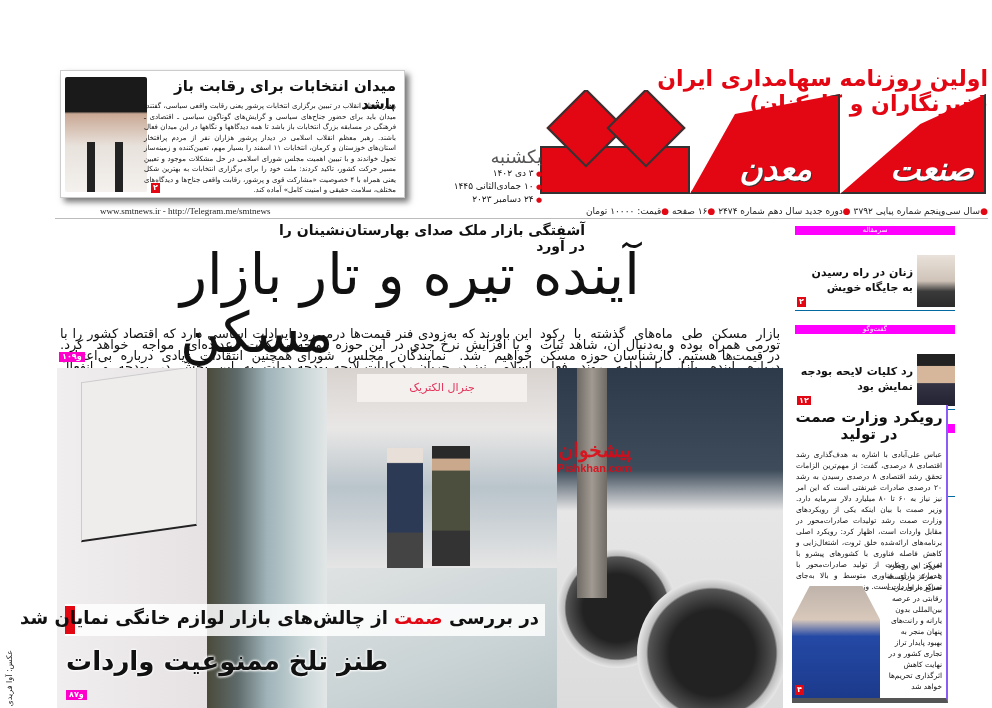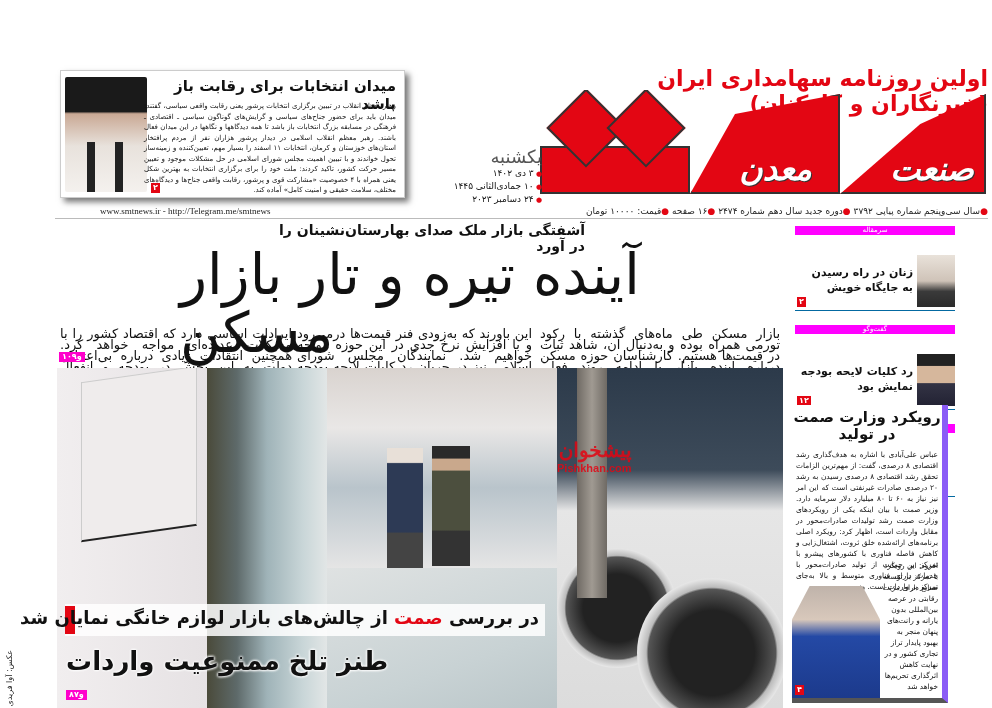--- a/index.html
+++ b/index.html
@@ -71,21 +71,21 @@
 .rail{left:795px;top:226px;width:160px}
 .rail .sec{background:#f0f;color:#fff;font-size:7px;text-align:center;height:9px;line-height:9px;margin-bottom:20px}
 .rail .item{position:relative;height:56px;border-bottom:1px solid #0369a1;margin-bottom:14px}
 .rail .thumb{position:absolute;right:0;top:0;width:38px;height:52px}
 .rail .thumb.p1{background:linear-gradient(180deg,#e9e2da 0%,#cfc3b8 50%,#3a3a3a 70%,#2b2b2b 100%)}
 .rail .thumb.p2{background:linear-gradient(180deg,#222 0%,#222 22%,#d6b79c 24%,#d6b79c 55%,#334 57%,#223 100%)}
 .rail .itxt{position:absolute;right:42px;top:10px;width:115px;font-size:11px;font-weight:bold;direction:rtl;text-align:right;line-height:15px}
 .rail .pg{position:absolute;left:2px;bottom:3px}
 .rail .item3 .itxt{right:16px;width:160px;text-align:center;font-size:12px;top:4px}
 
-.sidebox{left:792px;top:405px;width:156px;height:298px;border-right:6px solid #8b5cf6;border-bottom:5px solid #555;background:#fff;overflow:hidden}
+.sidebox{left:792px;top:405px;width:156px;height:298px;border-right:2px solid #8b5cf6;border-bottom:5px solid #555;background:#fff;overflow:hidden}
 .sidebox .st{font-size:15px;font-weight:bold;direction:rtl;text-align:center;line-height:17px;margin-top:4px}
 .sidebox .sb{font-size:7.4px;line-height:11px;direction:rtl;text-align:justify;padding:6px 4px 0 4px}
 .sidebox .minister{position:absolute;left:0;bottom:0;width:88px;height:112px;background:linear-gradient(180deg,#bfb3aa 0%,#d8c8bb 30%,#2449a5 45%,#1c3a8c 100%);clip-path:polygon(20% 0,80% 0,100% 30%,100% 100%,0 100%,0 30%)}
 .sidebox .pg{position:absolute;left:3px;bottom:3px}
 .sidebox .sb2{position:absolute;right:4px;bottom:6px;width:58px;font-size:7.4px;line-height:11px;direction:rtl;text-align:right}
 </style>
 </head>
 <body>
 
 <div class="abs tagline">اولین روزنامه سهامداری ایران (خبرنگاران و کارکنان)</div>
@@ -135,20 +135,21 @@
 <div class="abs col col2">این باورند که به‌زودی فنر قیمت‌ها درمی‌رود و با افزایش نرخ جدی در این حوزه مواجه خواهیم شد. نمایندگان مجلس شورای اسلامی نیز در جریان رد کلیات لایحه بودجه ۱۴۰۳ نقدهایی به برنامه‌های حوزه مسکن و شهرسازی لایحه وارد دانسته و معتقدند منابع پیش‌بینی‌شده</div>
 <div class="abs col col3">ایرادات اساسی دارد که اقتصاد کشور را با مشکلات عدیده‌ای مواجه خواهد کرد. همچنین انتقادات زیادی درباره بی‌اعتنایی دولت به این بخش در بودجه و انفعال بی‌پایان وزارت راه و شهرسازی در به‌اتمام رساندن پروژه‌های پرهزینه مطرح شده است.</div>
 <span class="abs magbadge magtop">۱۰و۹</span>
 
 <div class="abs mainphoto">
   <div class="mp-fridge">
       <div class="door"></div>
     </div>
   <div class="mp-glass"></div>
   <div class="mp-street"></div>
+  <div class="mp-sign">جنرال الکتریک</div>
   <div class="mp-man1"></div>
   <div class="mp-man2"></div>
   <div class="mp-floor"></div>
   <div class="mp-washers">
     <div class="washer" style="left:0;top:180px;width:120px;height:120px"></div>
     <div class="washer" style="left:80px;top:210px;width:150px;height:150px"></div>
   </div>
   <div class="mp-tree"></div>
   <div class="watermark">
     <div class="fa">پیشخوان</div>

